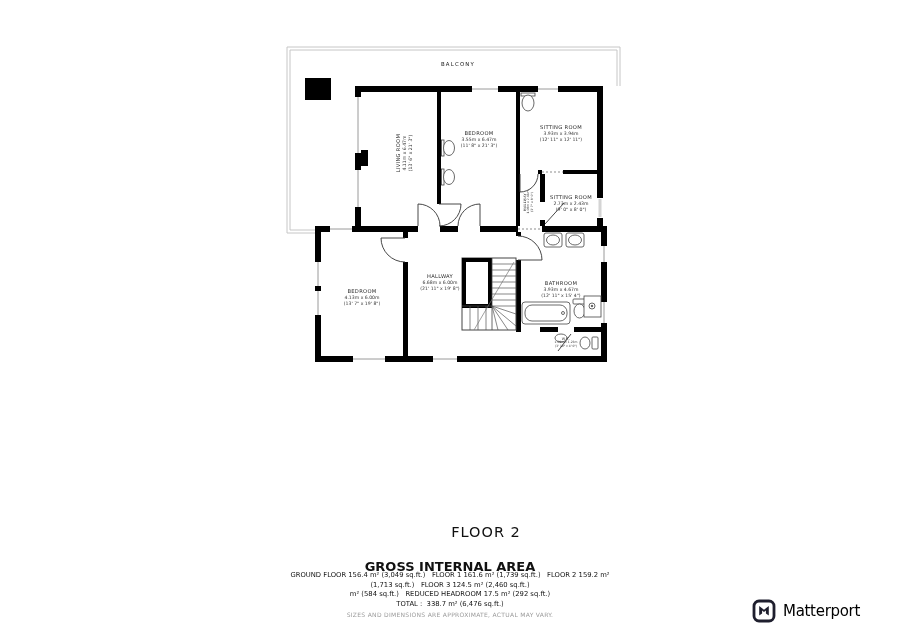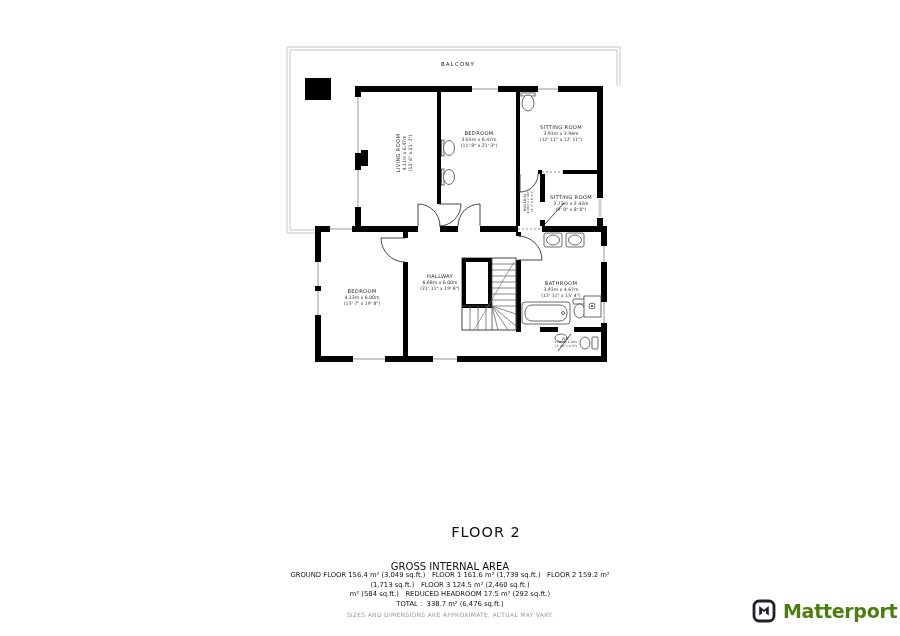--- a/index.html
+++ b/index.html
@@ -11,25 +11,25 @@
   .room-label{position:absolute;text-align:center;transform:translate(-50%,-50%);color:#2a2a2a;}
   .room-label.vertical{transform:translate(-50%,-50%) rotate(-90deg);}
   .room-name{font-size:5.2px;letter-spacing:0.3px;font-weight:400;line-height:7px;}
   .room-dim{font-size:4.6px;line-height:6px;color:#333;}
   .tiny .room-name{font-size:3.4px;line-height:4.4px;}
   .tiny .room-dim{font-size:3px;line-height:3.9px;}
   .balcony-label{position:absolute;transform:translate(-50%,-50%);font-size:5.4px;letter-spacing:1.2px;color:#222;}
   .floor-title{position:absolute;top:524px;left:0;width:100%;text-align:center;
     font-size:14.5px;letter-spacing:1px;color:#101010;margin-left:36px;}
   .footer{position:absolute;top:562px;left:0;width:100%;text-align:center;}
-  .footer .heading{font-size:10px;line-height:9.4px;white-space:pre;}
+  .footer .heading{font-size:13px;line-height:9.4px;white-space:pre;font-weight:bold;}
   .footer .line{font-size:6.8px;line-height:9.4px;white-space:pre;}
   .footer .disclaimer{font-size:6px;color:#9a9a9a;letter-spacing:0.3px;margin-top:2px;}
   .brand{position:absolute;left:752px;top:599px;display:flex;align-items:center;gap:7px;}
-  .brand-text{font-size:19px;font-weight:700;color:#4d7c0f;letter-spacing:-0.3px;}
+  .brand-text{font-size:15px;font-weight:400;color:#000000;letter-spacing:-0.3px;}
 </style>
 </head>
 <body>
 
 <div class="page">
 
   <svg class="plan-svg" width="900" height="636" viewBox="0 0 900 636">
 
     <g stroke="#c6c6c6" stroke-width="1" fill="none">
       <path d="M287,47 H620 V86"></path>

